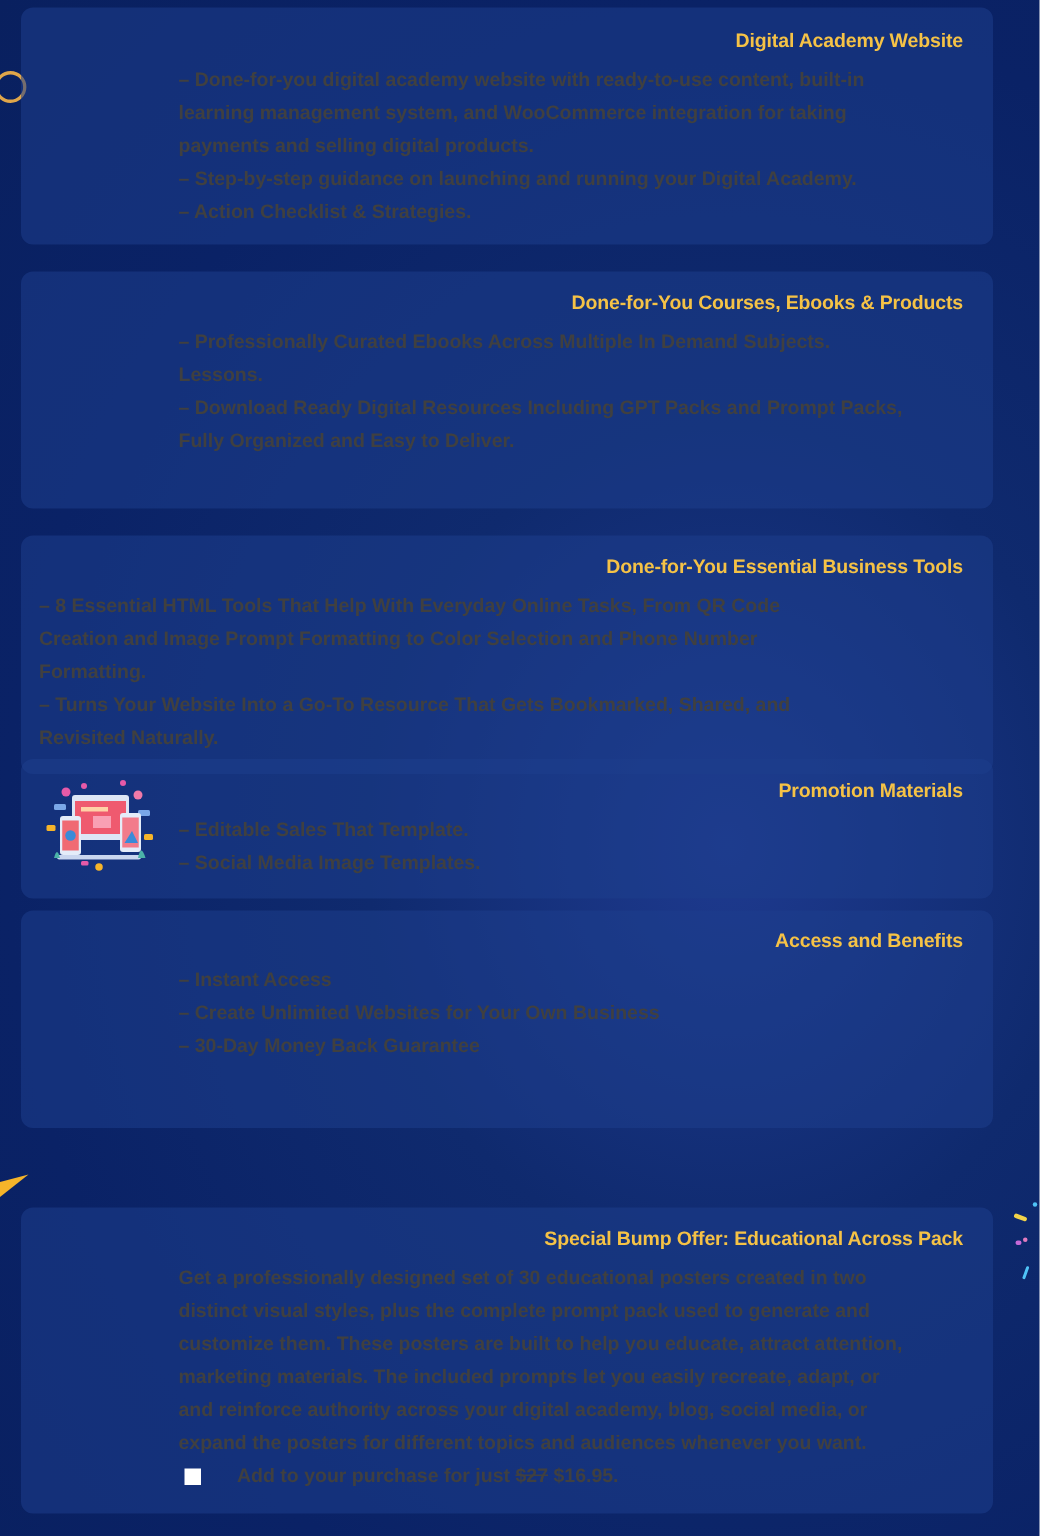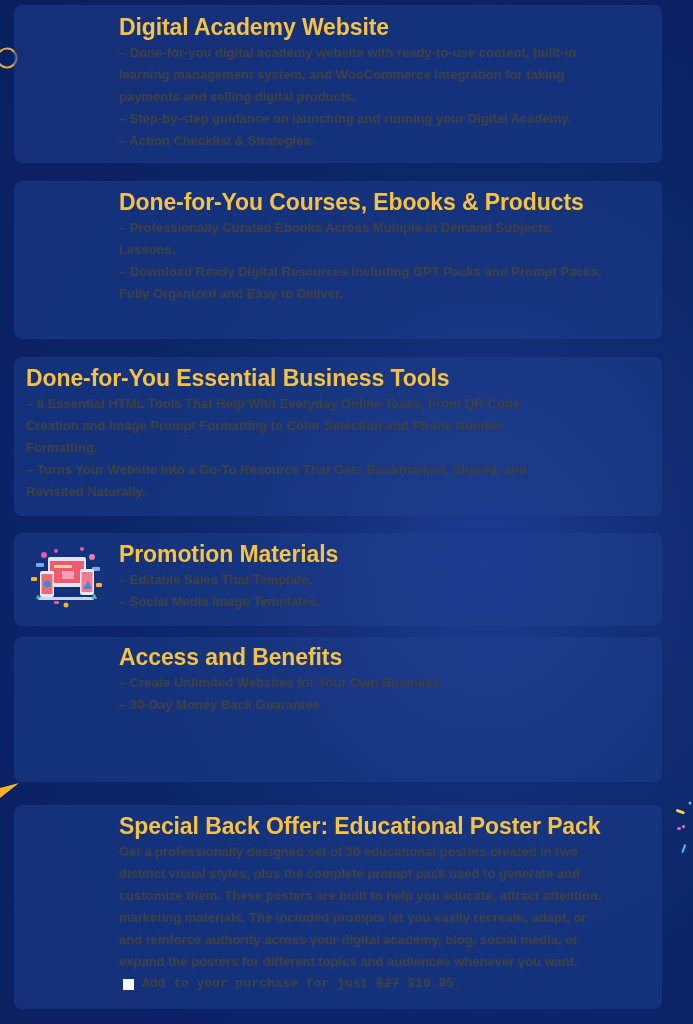--- a/index.html
+++ b/index.html
@@ -15,24 +15,25 @@
     position: absolute;
     left: 14px;
     width: 648px;
     background: rgba(30, 62, 140, 0.55);
     border-radius: 8px;
     padding: 0 20px 0 105px;
   }
   .card-title {
     color: #f5c246;
     font-weight: bold;
-    font-size: 23px;
+    font-size: 13px;
     line-height: 22px;
     letter-spacing: -0.1px;
     margin-bottom: 4px;
+    text-align: right;
   }
   .card-body {
     color: #404040;
     font-size: 13px;
     line-height: 22px;
     font-weight: bold;
   }
   .line { display: block; }
   .thumb {
     position: absolute;
@@ -40,23 +41,22 @@
     top: 10px;
     width: 80px;
     height: 66px;
   }
   .deco {
     position: absolute;
   }
   .checkbox-row {
     display: flex;
     align-items: center;
-    gap: 8px;
+    gap: 24px;
     margin-left: 4px;
-    font-family: Liberation Mono, monospace;
   }
   .checkbox {
     width: 11px; height: 11px;
     background: #ffffff;
     border: none;
     cursor: pointer;
     flex: 0 0 auto;
   }
   .strike { text-decoration: line-through; }
 </style>
@@ -102,21 +102,21 @@
   <h2 class="card-title">Done-for-You Essential Business Tools</h2>
   <div class="card-body">
     <span class="line">– 8 Essential HTML Tools That Help With Everyday Online Tasks, From QR Code</span>
     <span class="line">Creation and Image Prompt Formatting to Color Selection and Phone Number</span>
     <span class="line">Formatting.</span>
     <span class="line">– Turns Your Website Into a Go-To Resource That Gets Bookmarked, Shared, and</span>
     <span class="line">Revisited Naturally.</span>
   </div>
 </section>
 
-<section class="card" style="top:533px;height:93px;padding-top:10px;">
+<section class="card" style="top:506px;height:93px;padding-top:10px;">
   <svg class="thumb" viewBox="0 0 80 66">
     <circle cx="18" cy="12" r="3" fill="#e65aa8"></circle>
     <circle cx="30" cy="8" r="2" fill="#e65aa8"></circle>
     <circle cx="56" cy="6" r="2" fill="#e65aa8"></circle>
     <circle cx="66" cy="14" r="3" fill="#f07aa8"></circle>
     <rect x="10" y="20" width="8" height="4" rx="1" fill="#7aa7e8"></rect>
     <rect x="66" y="24" width="8" height="4" rx="1" fill="#7aa7e8"></rect>
     <rect x="5" y="34" width="6" height="4" rx="1" fill="#f5b42a"></rect>
     <rect x="70" y="40" width="6" height="4" rx="1" fill="#f5b42a"></rect>
     <rect x="22" y="14" width="38" height="30" rx="2" fill="#dde6f5"></rect>
@@ -135,30 +135,31 @@
     <circle cx="40" cy="62" r="2.5" fill="#f5b42a"></circle>
     <rect x="28" y="58" width="5" height="3" rx="1" fill="#e65aa8"></rect>
   </svg>
   <h2 class="card-title">Promotion Materials</h2>
   <div class="card-body">
     <span class="line">– Editable Sales That Template.</span>
     <span class="line">– Social Media Image Templates.</span>
   </div>
 </section>
 
-<section class="card" style="top:637px;height:145px;padding-top:9px;">
+<section class="card" style="top:607px;height:145px;padding-top:9px;">
   <h2 class="card-title">Access and Benefits</h2>
   <div class="card-body">
+    <span class="line">– Instant Access</span>
     <span class="line">– Create Unlimited Websites for Your Own Business</span>
     <span class="line">– 30-Day Money Back Guarantee</span>
   </div>
 </section>
 
 <section class="card" style="top:805px;height:204px;padding-top:10px;">
-  <h2 class="card-title">Special Back Offer: Educational Poster Pack</h2>
+  <h2 class="card-title">Special Bump Offer: Educational Across Pack</h2>
   <div class="card-body">
     <span class="line">Get a professionally designed set of 30 educational posters created in two</span>
     <span class="line">distinct visual styles, plus the complete prompt pack used to generate and</span>
     <span class="line">customize them. These posters are built to help you educate, attract attention,</span>
     <span class="line">marketing materials. The included prompts let you easily recreate, adapt, or</span>
     <span class="line">and reinforce authority across your digital academy, blog, social media, or</span>
     <span class="line">expand the posters for different topics and audiences whenever you want.</span>
     <label class="checkbox-row">
       <span class="checkbox"></span>
       <span>

